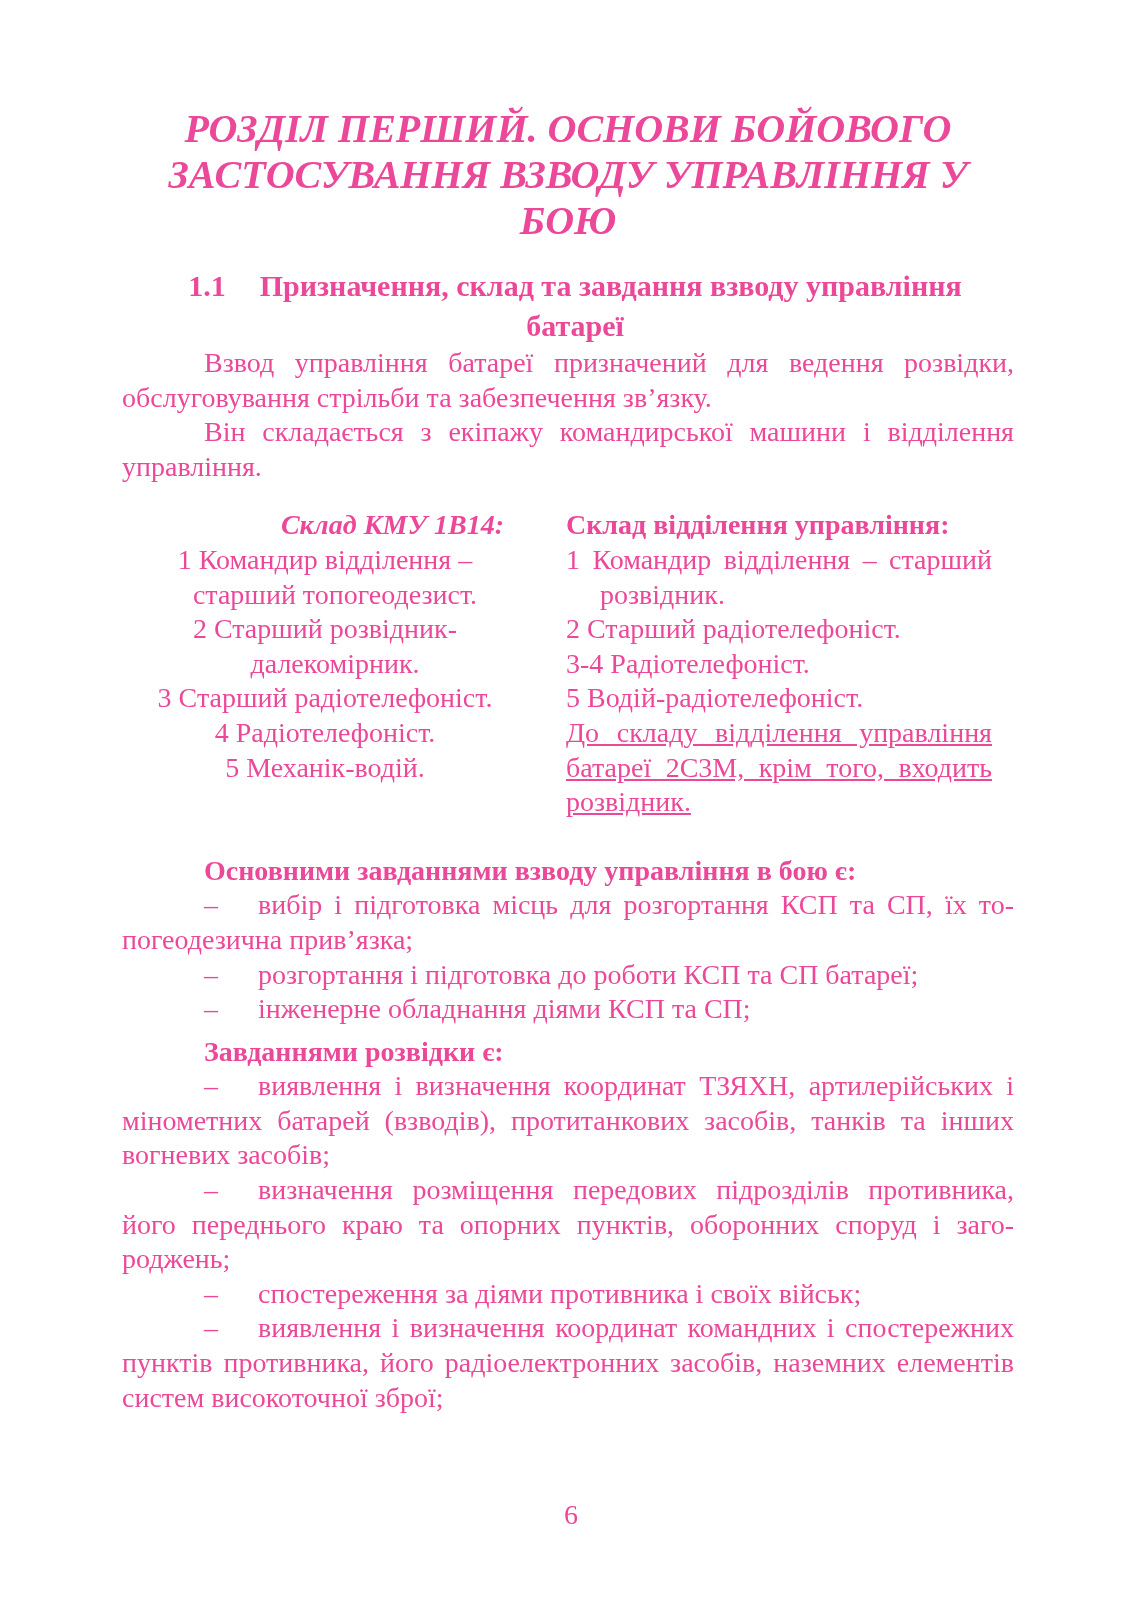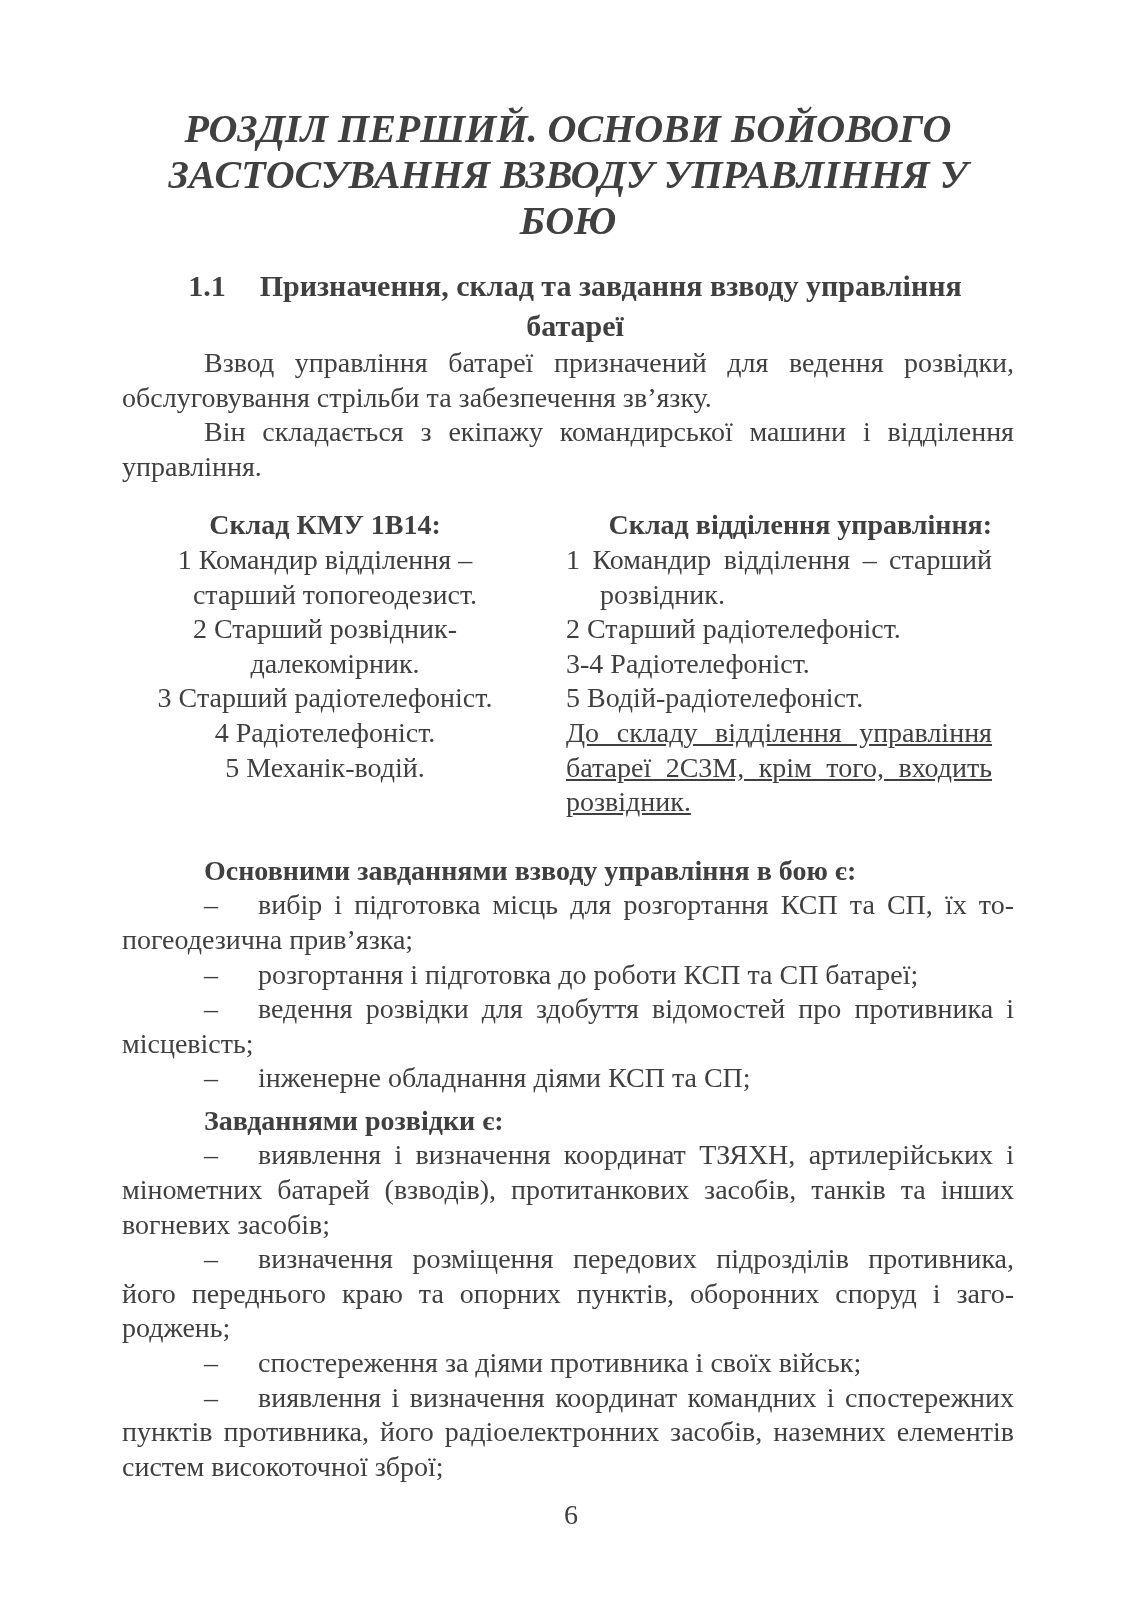--- a/index.html
+++ b/index.html
@@ -7,21 +7,21 @@
     padding: 0;
     background: #ffffff;
   }
   .page {
     position: relative;
     width: 1142px;
     height: 1615px;
     box-sizing: border-box;
     padding: 106px 128px 0 122px;
     background: #ffffff;
-    color: #404040;
+    color: #ec4899;
     font-family: "Liberation Serif", "DejaVu Serif", serif;
     font-size: 28px;
     line-height: 34.6px;
     overflow: hidden;
   }
   .chapter-title {
     margin: 0;
     font-size: 40px;
     line-height: 46px;
     font-weight: bold;
@@ -44,22 +44,22 @@
   .columns {
     display: flex;
     margin-top: 24px;
     padding-left: 24px;
     gap: 62px;
   }
   .col { flex: 0 0 auto; }
   .col-left  { width: 358px; }
   .col-right { width: 426px; }
   .col-header { font-weight: bold; }
-  .col-left .col-header { text-align: center; }
-  .col-right .col-header { text-align: right; }
+  .col-left .col-header { text-align: right; font-style: italic; }
+  .col-right .col-header { text-align: left; }
   .col-left .col-item {
     padding-left: 20px;
     text-indent: -20px;
     text-align: center;
   }
   .col-right .col-item {
     padding-left: 34px;
     text-indent: -34px;
     text-align: justify;
   }
@@ -142,21 +142,20 @@
   </div>
 
   <p class="tasks-heading">Основними завданнями взводу управління в бою є:</p>
 
   <div>
 
       <p class="bullet"><span class="dash">–</span><span>вибір і підготовка місць для розгортання КСП та СП, їх то­погеодезична прив’язка;</span></p>
 
       <p class="bullet"><span class="dash">–</span><span>розгортання і підготовка до роботи КСП та СП батареї;</span></p>
 
-      <p class="bullet"><span class="dash">–</span><span>ведення розвідки для здобуття відомостей про противника і місцевість;</span></p>
 
       <p class="bullet"><span class="dash">–</span><span>інженерне обладнання діями КСП та СП;</span></p>
 
     </div>
 
   <p class="tasks-heading second">Завданнями розвідки є:</p>
 
   <div>
 
       <p class="bullet"><span class="dash">–</span><span>виявлення і визначення координат ТЗЯХН, артилерійських і мінометних батарей (взводів), протитанкових засобів, танків та інших вогневих засобів;</span></p>

